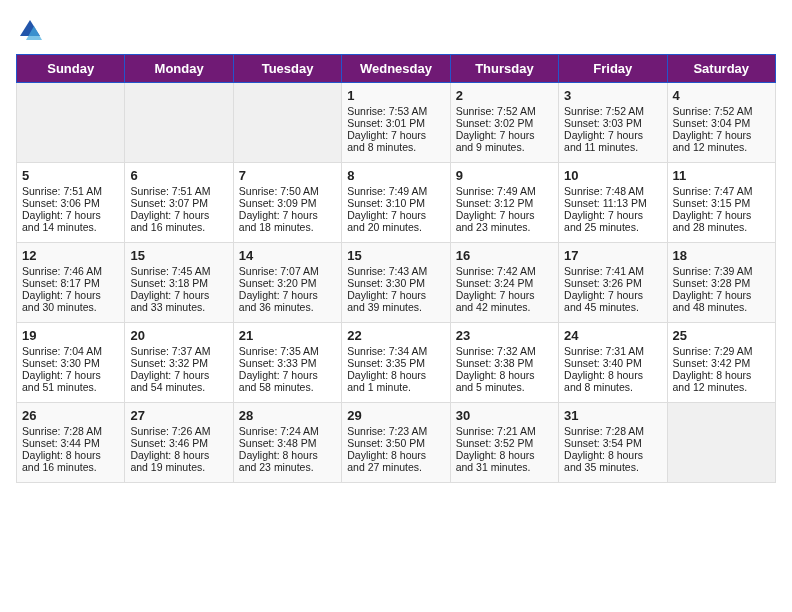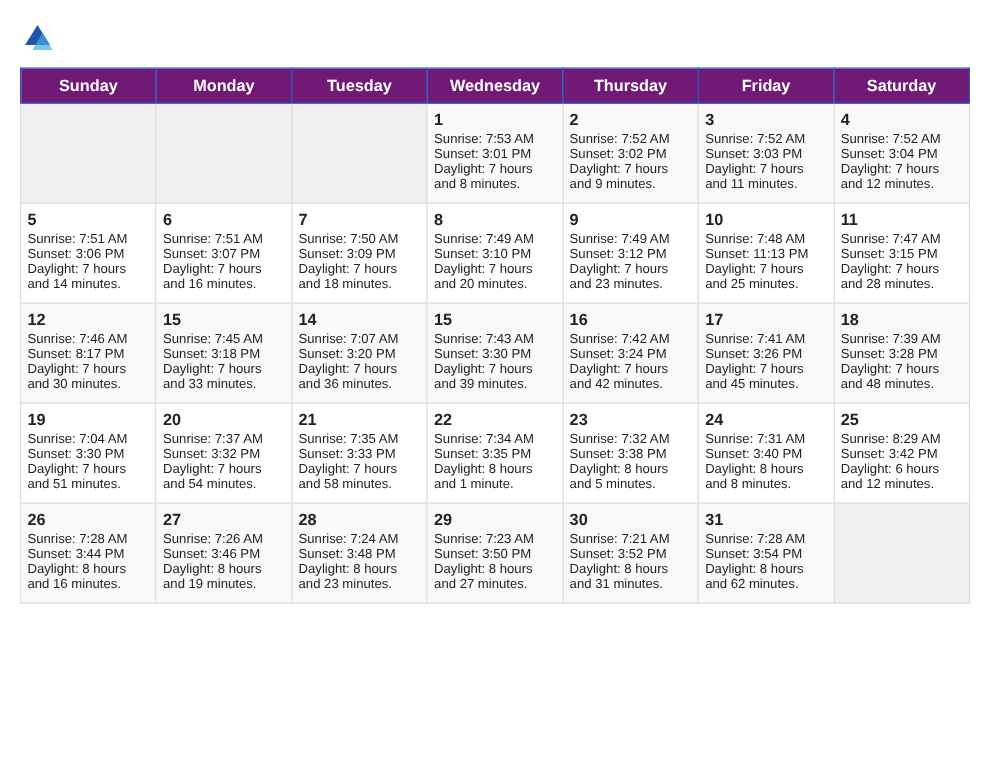--- a/index.html
+++ b/index.html
@@ -276,23 +276,23 @@
             <div>Daylight: 8 hours and 5 minutes.</div>
           </td>
           <td>
             <span class="day-num">24</span>
             <div>Sunrise: 7:31 AM</div>
             <div>Sunset: 3:40 PM</div>
             <div>Daylight: 8 hours and 8 minutes.</div>
           </td>
           <td>
             <span class="day-num">25</span>
-            <div>Sunrise: 8:29 AM</div>
+            <div>Sunrise: 7:29 AM</div>
             <div>Sunset: 3:42 PM</div>
-            <div>Daylight: 6 hours and 12 minutes.</div>
+            <div>Daylight: 8 hours and 12 minutes.</div>
           </td>
         </tr>
         <tr>
           <td>
             <span class="day-num">26</span>
             <div>Sunrise: 7:28 AM</div>
             <div>Sunset: 3:44 PM</div>
             <div>Daylight: 8 hours and 16 minutes.</div>
           </td>
           <td>
@@ -316,19 +316,19 @@
           <td>
             <span class="day-num">30</span>
             <div>Sunrise: 7:21 AM</div>
             <div>Sunset: 3:52 PM</div>
             <div>Daylight: 8 hours and 31 minutes.</div>
           </td>
           <td>
             <span class="day-num">31</span>
             <div>Sunrise: 7:28 AM</div>
             <div>Sunset: 3:54 PM</div>
-            <div>Daylight: 8 hours and 62 minutes.</div>
+            <div>Daylight: 8 hours and 35 minutes.</div>
           </td>
           <td class="empty-cell"></td>
         </tr>
       </tbody>
   </table>
 </div>
 
 </body></html>

